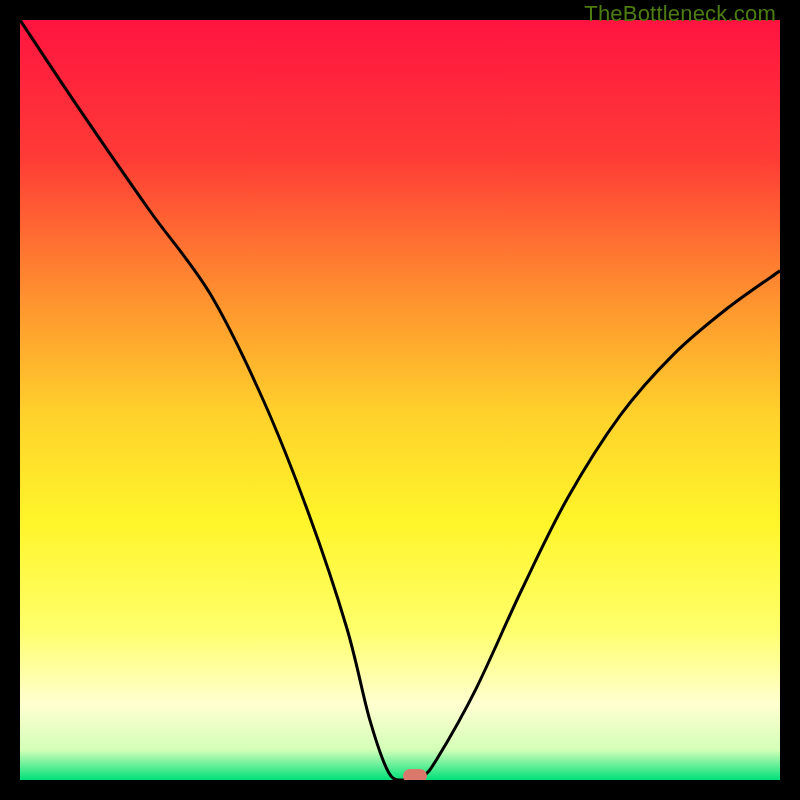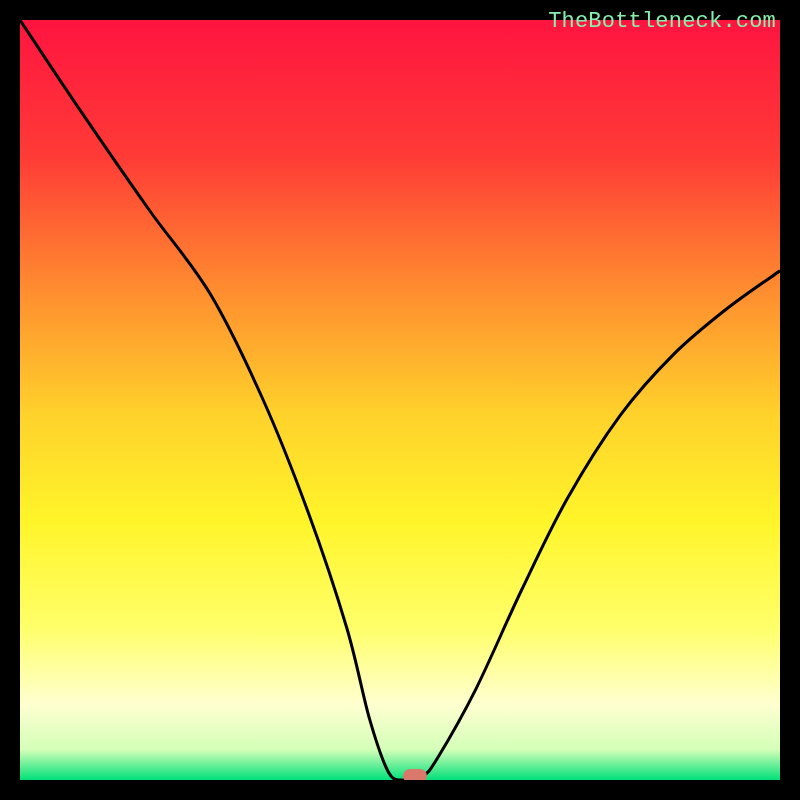--- a/index.html
+++ b/index.html
@@ -21,25 +21,25 @@
   .plot-area {
     position: absolute;
     left: 20px;
     top: 20px;
     width: 760px;
     height: 760px;
     overflow: hidden;
   }
   .watermark {
     position: absolute;
-    top: 9px;
+    top: 1px;
     right: 24px;
-    font-family: Liberation Mono, monospace;
+    font-family: Liberation Sans, sans-serif;
     font-size: 22px;
-    color: #86efac;
+    color: #4d7c0f;
     font-weight: 500;
     letter-spacing: 0.2px;
     user-select: none;
   }
   .marker {
     position: absolute;
     width: 24px;
     height: 14px;
     border-radius: 7px;
     transform: translate(-50%, -50%);

